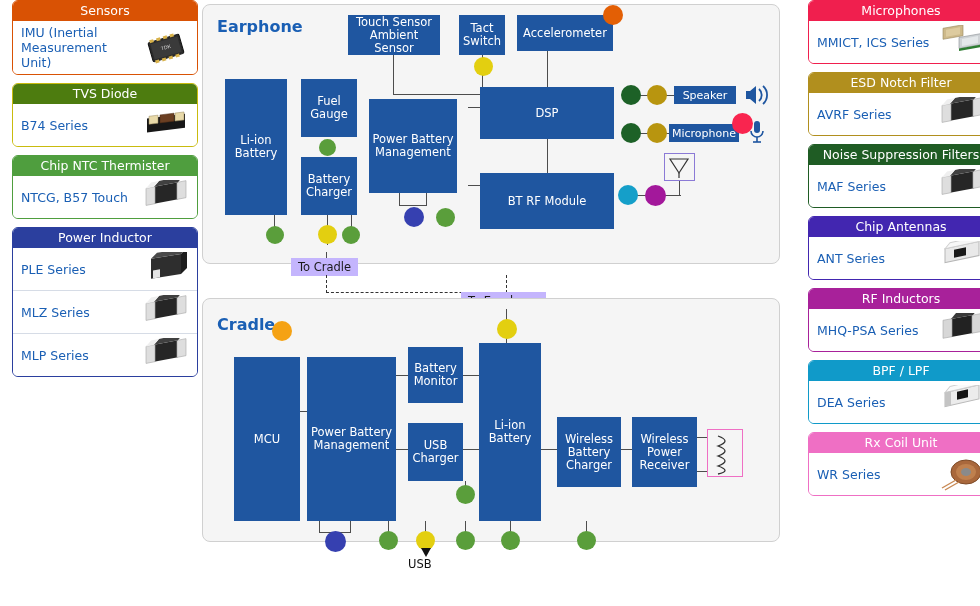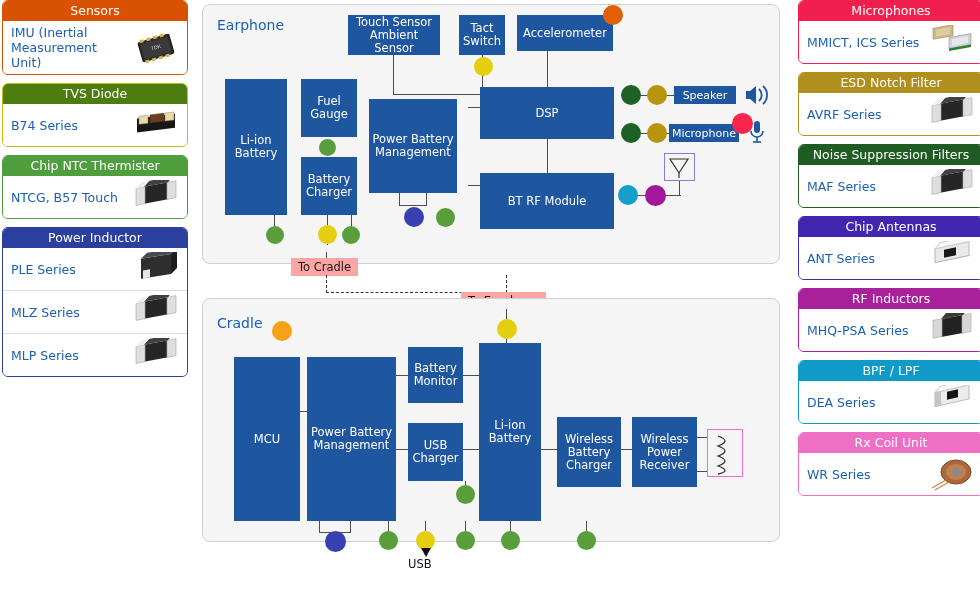--- a/index.html
+++ b/index.html
@@ -3,21 +3,21 @@
 <meta charset="utf-8">
 <style>
   html,body{margin:0;padding:0;}
   body{
     width:980px;height:606px;
     background:#ffffff;
     font-family:"DejaVu Sans","Liberation Sans",sans-serif;
     overflow:hidden;
     position:relative;
   }
-  .col{position:absolute;top:0;width:186px;}
+  .col{position:absolute;top:0;width:186px;margin-left:10px;}
   .col-left{left:2px;}
   .col-right{left:798px;}
 
   
   .card{
     border:1.5px solid #cccccc;
     border-radius:6px;
     background:#ffffff;
     margin-bottom:8px;
     overflow:hidden;
@@ -51,22 +51,22 @@
     background:#f5f5f5;
     border:1px solid #d0d0d0;
     border-radius:8px;
     box-sizing:border-box;
   }
   #earphone-panel{left:202px;top:4px;width:578px;height:260px;}
   #cradle-panel{left:202px;top:298px;width:578px;height:244px;}
   .panel-title{
     position:absolute;
     color:#1a5fb4;
-    font-size:14px;
-    font-weight:400;
+    font-size:16px;
+    font-weight:700;
   }
 
   .blk{
     position:absolute;
     background:#1f56a0;
     color:#ffffff;
     font-size:11.5px;
     line-height:13px;
     display:flex;align-items:center;justify-content:center;
     text-align:center;
@@ -86,21 +86,21 @@
   .d-yellow{background:#e3cf10;}
   .d-blue{background:#3640b0;}
   .d-orange{background:#e35f05;}
   .d-amber{background:#f5a214;}
   .d-cyan{background:#159fc9;}
   .d-magenta{background:#a3189b;}
   .d-pink{background:#f9254f;}
 
   .tag{
     position:absolute;
-    background:#fca5a5;
+    background:#c4b5fd;
     color:#1a1a1a;
     font-size:11.5px;
     line-height:16px;
     padding:1px 7px;
     white-space:nowrap;
     box-sizing:border-box;
   }
   .dash{
     position:absolute;
     border-left:1.2px dashed #333;

